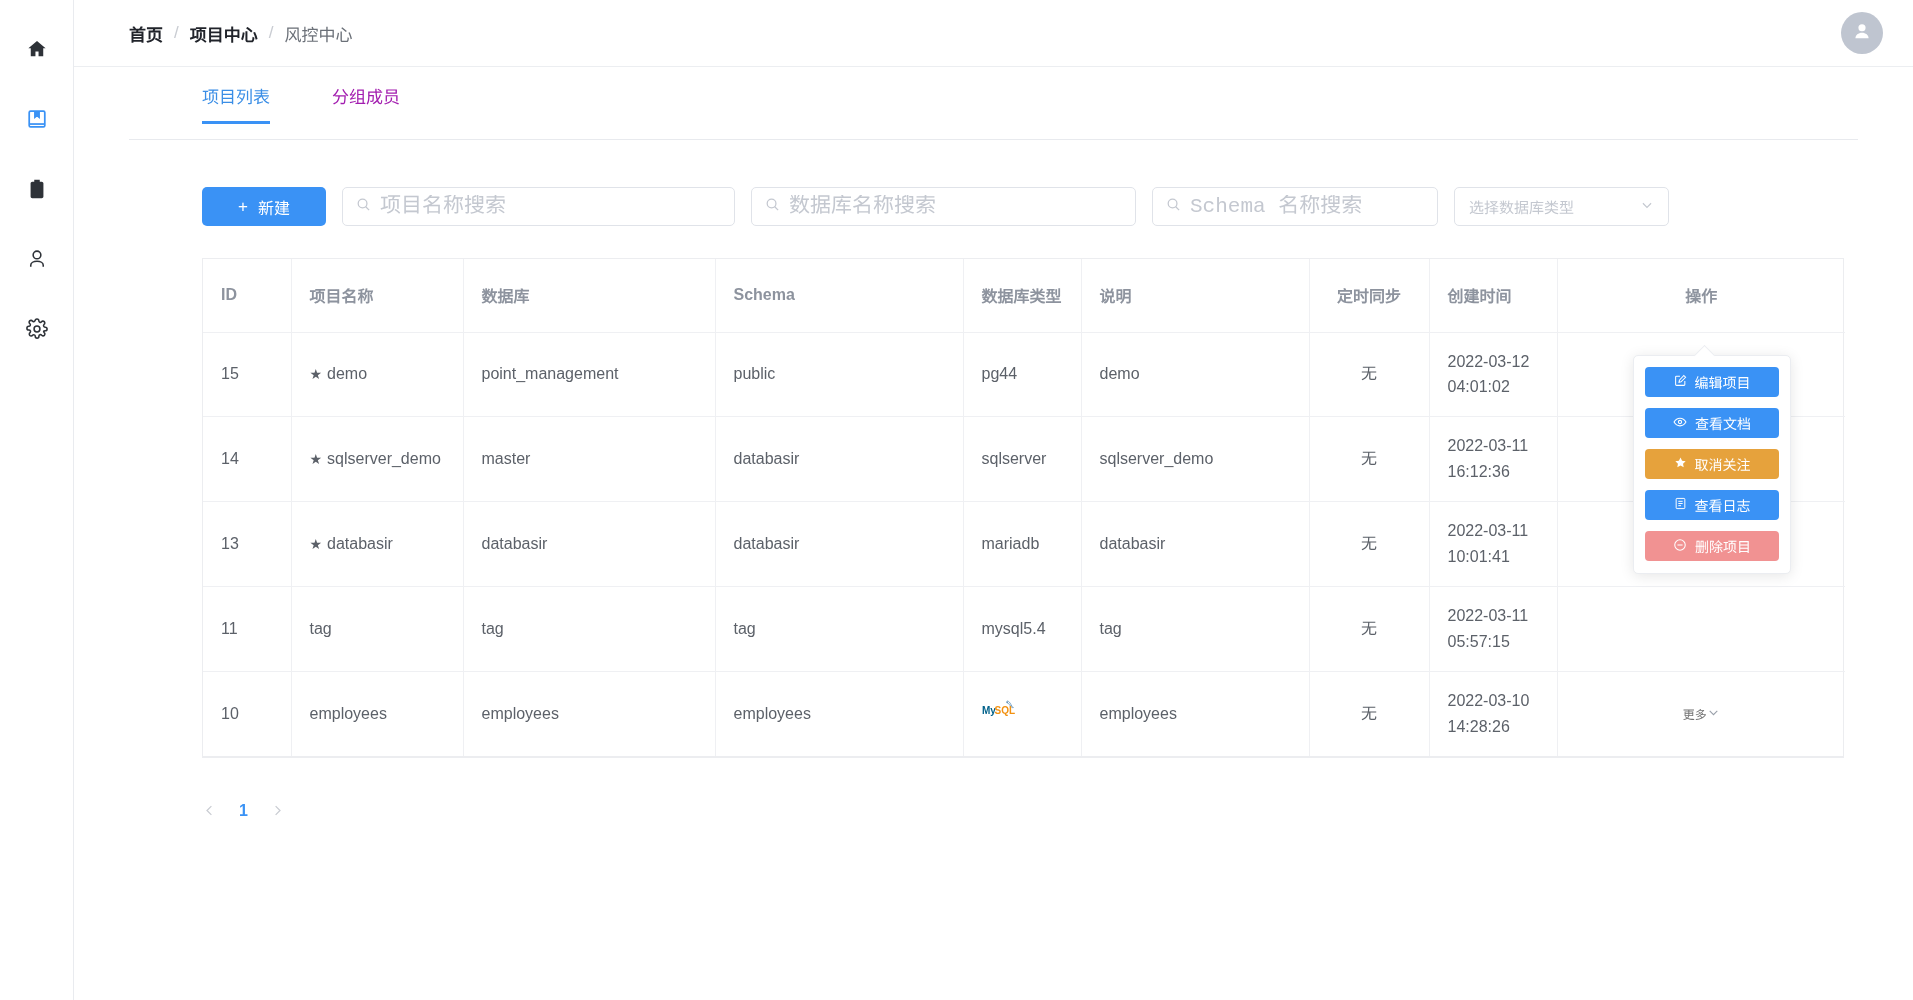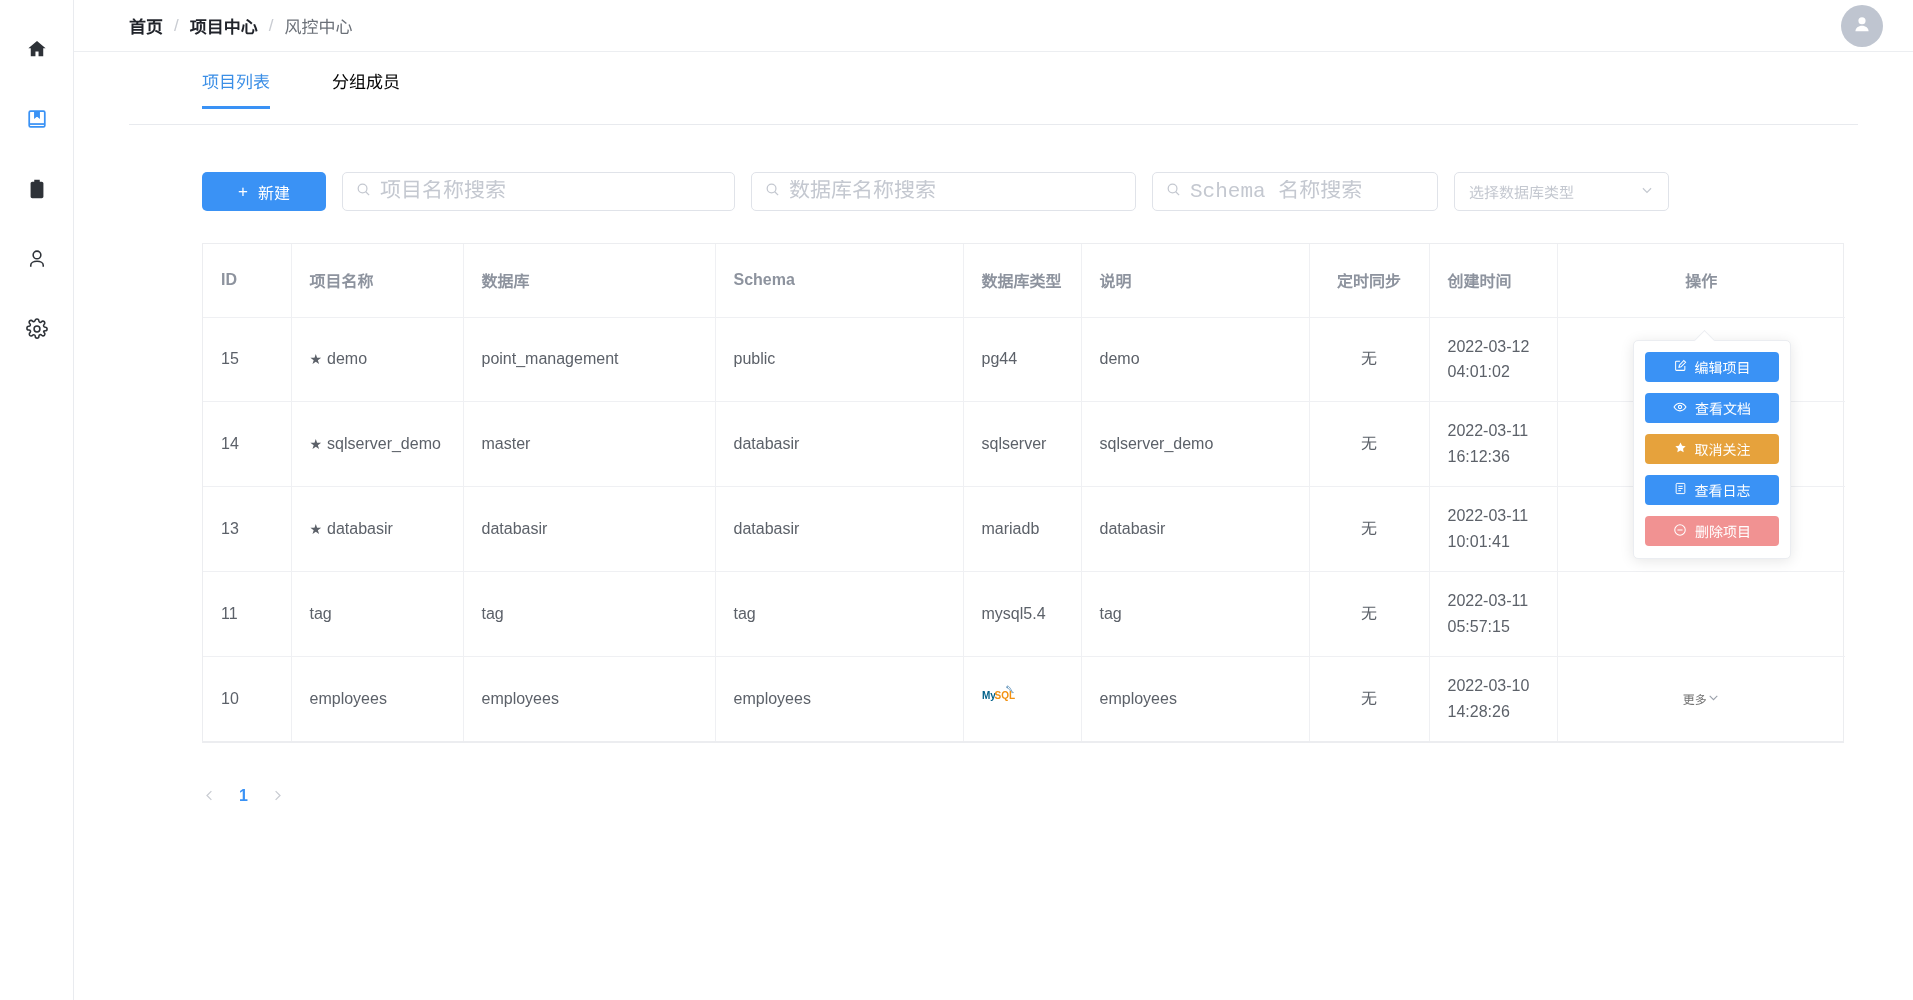--- a/index.html
+++ b/index.html
@@ -26,21 +26,21 @@
     width: 74px; height: 70px;
     display: flex; align-items: center; justify-content: center;
     cursor: pointer;
   }
   .side-item svg { display:block; }
 
   
   .main { flex: 1; height: 1000px; position: relative; background: #fff; }
 
   .topbar {
-    height: 52px;
+    height: 67px;
     border-bottom: 1px solid #eceef1;
     display: flex; align-items: center;
     padding: 0 22px 0 0;
     position: relative;
   }
   .breadcrumb {
     display: flex; align-items: center;
     font-size: 17px;
     margin-left: 55px;
     white-space: nowrap;
@@ -61,21 +61,21 @@
   
   .tabs-wrap {
     margin: 0 55px 0 55px;
     border-bottom: 1px solid #e8eaee;
     height: 73px;
     display: flex; align-items: center;
     padding-left: 73px;
   }
   .tab {
     font-size: 17px;
-    color: #000000;
+    color: #a21caf;
     padding-bottom: 15px;
     margin-right: 62px;
     cursor: pointer;
     position: relative;
   }
   .tab.active { color: #3a8ee6; }
   .tab.active::after {
     content: "";
     position: absolute;
     left: 0; right: 0; bottom: -1px;

